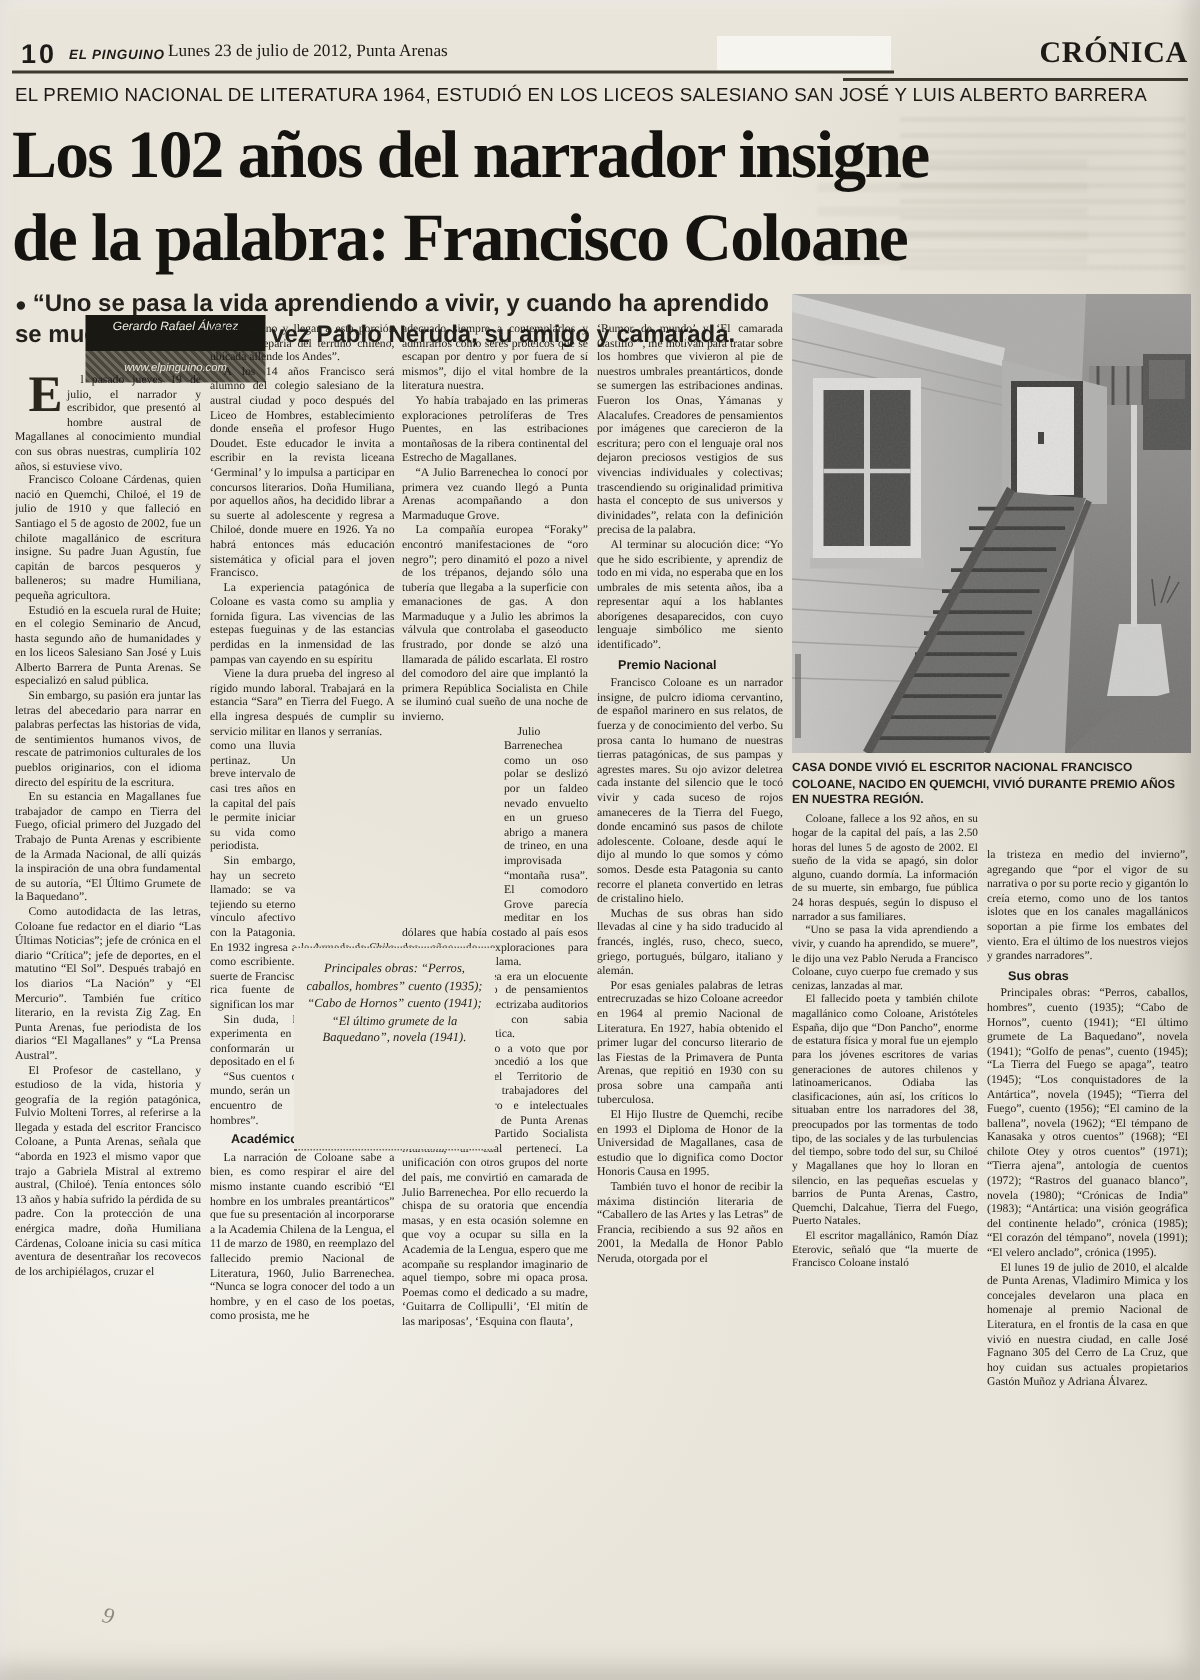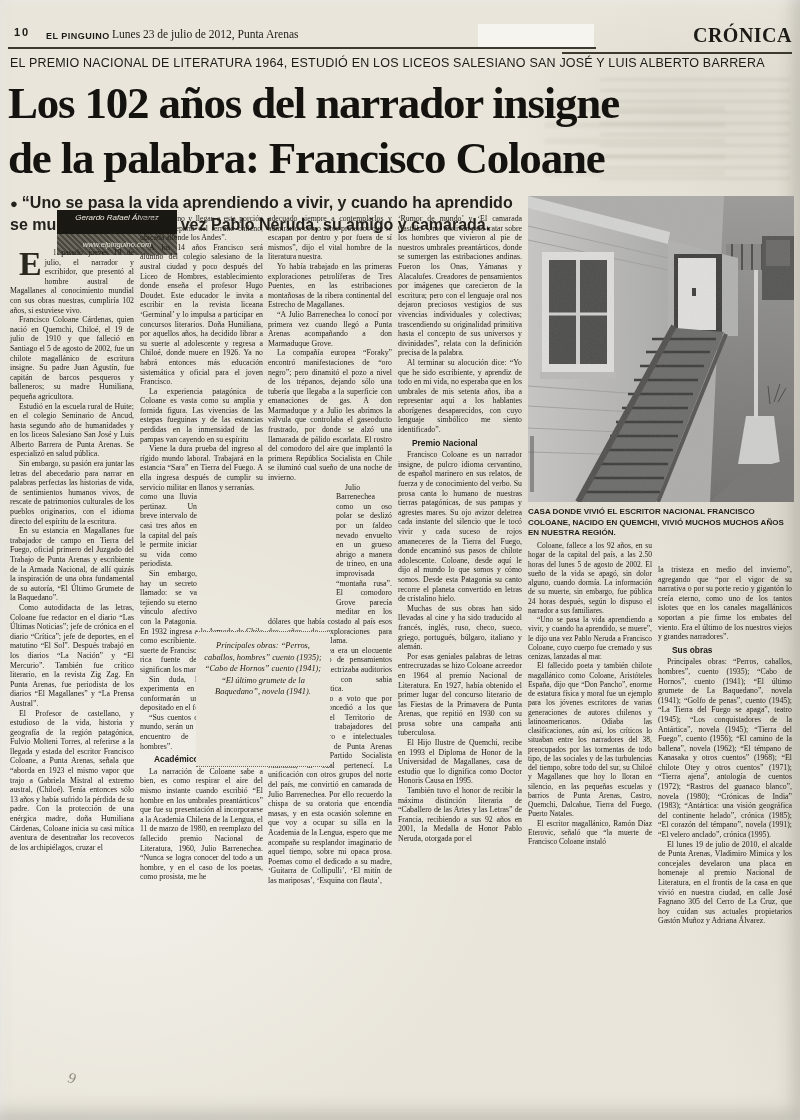--- a/index.html
+++ b/index.html
@@ -9,22 +9,22 @@
     background:
       radial-gradient(ellipse 300px 200px at 86% 10%, rgba(115,110,96,.10), transparent 60%),
       radial-gradient(ellipse 420px 300px at 72% 42%, rgba(115,110,96,.07), transparent 60%),
       radial-gradient(ellipse 600px 500px at 15% 75%, rgba(255,255,255,.45), transparent 65%),
       radial-gradient(ellipse 200px 900px at 100% 50%, rgba(110,105,92,.12), transparent 70%),
       #e9e5da;
     box-shadow:inset -6px -8px 18px rgba(80,76,66,.25), inset 3px 3px 10px rgba(255,255,255,.5);
   }
   .abs{position:absolute;}
   
-  .pageno{left:14px;top:26px;font-family:"Liberation Sans",sans-serif;font-weight:bold;font-size:11px;letter-spacing:2px;}
-  .brand{left:46px;top:31px;font-family:"Liberation Sans",sans-serif;font-weight:bold;font-size:9px;letter-spacing:.5px;}
+  .pageno{left:14px;top:26px;font-family:"Liberation Sans",sans-serif;font-weight:bold;font-size:18px;letter-spacing:2px;}
+  .brand{left:46px;top:31px;font-family:"Liberation Sans",sans-serif;font-weight:bold;font-style:italic;font-size:9px;letter-spacing:.5px;}
   .dateline{left:112px;top:28px;font-size:11.5px;}
   .section{right:8px;top:24px;font-size:20px;font-weight:bold;letter-spacing:.5px;}
   .rule-main{left:8px;top:47px;width:588px;height:2px;background:#3c3931;}
   .rule-section{left:562px;top:52px;width:230px;height:2px;background:#3c3931;}
   .whiteout{left:478px;top:24px;width:116px;height:23px;background:#f6f4ee;}
   .kicker{left:10px;top:56px;width:780px;font-family:"Liberation Sans",sans-serif;font-weight:normal;font-size:12.5px;letter-spacing:.2px;}
   
   .headline{left:8px;top:76px;width:792px;font-weight:bold;font-size:45px;line-height:55px;letter-spacing:-1.2px;color:#15130f;}
   .lede{left:10px;top:192px;width:512px;font-family:"Liberation Sans",sans-serif;font-weight:bold;font-size:16px;line-height:21px;color:#23211c;}
   .lede .bullet{font-size:13px;margin-right:4px;}
@@ -169,21 +169,21 @@
       <g stroke="#4b473e" stroke-width="1">
         <line x1="246" y1="206" x2="252" y2="188"></line>
           <line x1="250" y1="206" x2="258" y2="192"></line>
         <line x1="242" y1="208" x2="240" y2="190"></line>
       </g>
 
       <rect x="2" y="240" width="4" height="56" fill="#55514a" opacity="0.55"></rect>
       <rect width="266" height="306" filter="url(#grain)" opacity="0.45"></rect>
     </svg>
   </div>
-  <div class="abs caption">CASA DONDE VIVIÓ EL ESCRITOR NACIONAL FRANCISCO COLOANE, NACIDO EN QUEMCHI, VIVIÓ MUCHOS MUCHOS AÑOS EN NUESTRA REGIÓN.</div>
+  <div class="abs caption">CASA DONDE VIVIÓ EL ESCRITOR NACIONAL FRANCISCO COLOANE, NACIDO EN QUEMCHI, VIVIÓ DURANTE PREMIO AÑOS EN NUESTRA REGIÓN.</div>
 
   <div class="col col1">
       <p class="para"><span class="dropcap">E</span>l pasado jueves 19 de julio, el narrador y escribidor, que presentó al hombre austral de Magallanes al conocimiento mundial con sus obras nuestras, cumpliría 102 años, si estuviese vivo.</p>
       <p class="para">Francisco Coloane Cárdenas, quien nació en Quemchi, Chiloé, el 19 de julio de 1910 y que falleció en Santiago el 5 de agosto de 2002, fue un chilote magallánico de escritura insigne. Su padre Juan Agustín, fue capitán de barcos pesqueros y balleneros; su madre Humiliana, pequeña agricultora.</p>
       <p class="para">Estudió en la escuela rural de Huite; en el colegio Seminario de Ancud, hasta segundo año de humanidades y en los liceos Salesiano San José y Luis Alberto Barrera de Punta Arenas. Se especializó en salud pública.</p>
       <p class="para">Sin embargo, su pasión era juntar las letras del abecedario para narrar en palabras perfectas las historias de vida, de sentimientos humanos vivos, de rescate de patrimonios culturales de los pueblos originarios, con el idioma directo del espíritu de la escritura.</p>
       <p class="para">En su estancia en Magallanes fue trabajador de campo en Tierra del Fuego, oficial primero del Juzgado del Trabajo de Punta Arenas y escribiente de la Armada Nacional, de allí quizás la inspiración de una obra fundamental de su autoría, “El Último Grumete de la Baquedano”.</p>
       <p class="para">Como autodidacta de las letras, Coloane fue redactor en el diario “Las Últimas Noticias”; jefe de crónica en el diario “Crítica”; jefe de deportes, en el matutino “El Sol”. Después trabajó en los diarios “La Nación” y “El Mercurio”. También fue crítico literario, en la revista Zig Zag. En Punta Arenas, fue periodista de los diarios “El Magallanes” y “La Prensa Austral”.</p>
       <p class="para">El Profesor de castellano, y estudioso de la vida, historia y geografía de la región patagónica, Fulvio Molteni Torres, al referirse a la llegada y estada del escritor Francisco Coloane, a Punta Arenas, señala que “aborda en 1923 el mismo vapor que trajo a Gabriela Mistral al extremo austral, (Chiloé). Tenía entonces sólo 13 años y había sufrido la pérdida de su padre. Con la protección de una enérgica madre, doña Humiliana Cárdenas, Coloane inicia su casi mítica aventura de desentrañar los recovecos de los archipiélagos, cruzar el</p>
     </div>

